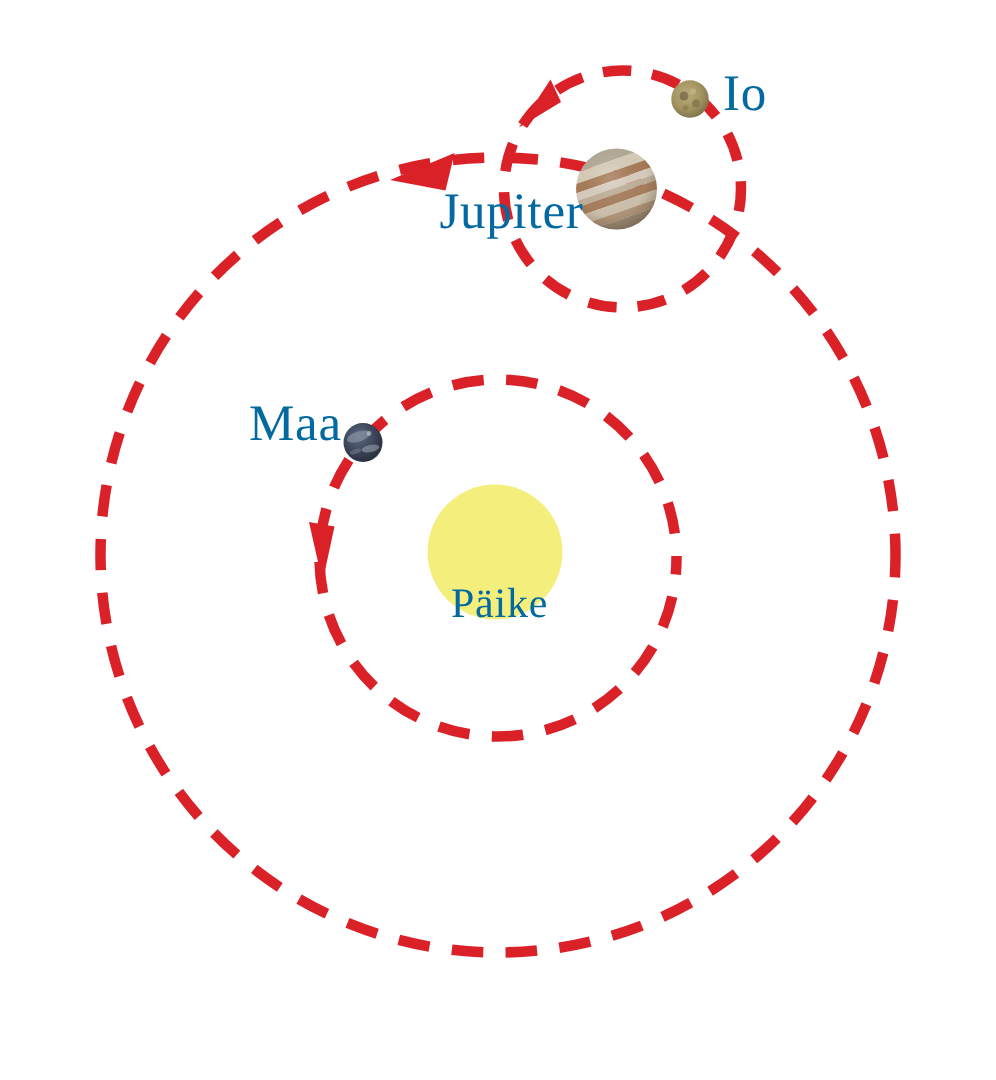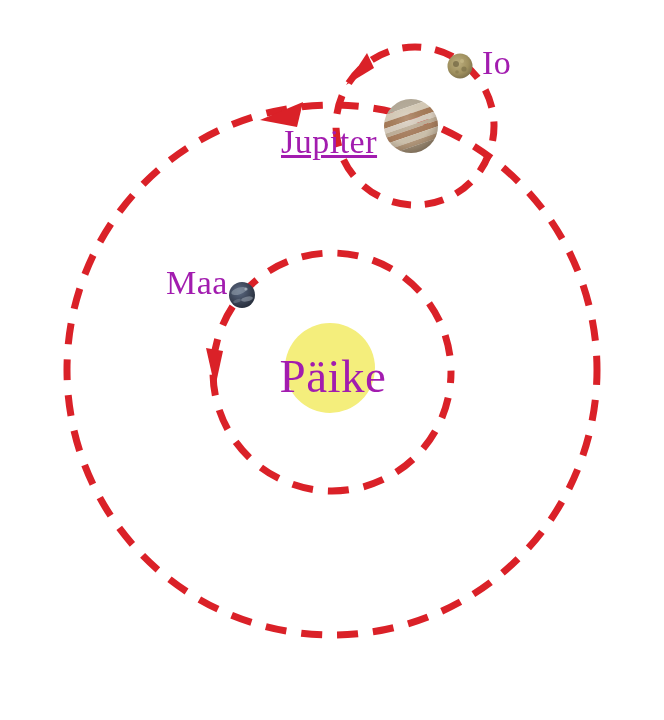--- a/index.html
+++ b/index.html
@@ -12,27 +12,28 @@
   .stage {
     position: relative;
     width: 664px; height: 720px;
     background: #ffffff;
   }
   .stage svg { position: absolute; left: 0; top: 0; }
   .label {
     position: absolute;
     font-size: 34px;
     line-height: 1;
-    color: #a21caf;
+    color: #0369a1;
     white-space: nowrap;
     letter-spacing: 0.5px;
   }
   .label-sun {
     transform: translateX(-50%);
-    font-size: 47px;
+    font-size: 28px;
+    margin-top: 36px;
   }
 </style>
 </head>
 <body>
 
 <div class="stage">
 
   <svg width="664" height="720" viewBox="0 0 664 720">
     <defs>
       <clipPath id="clip-jupiter">
@@ -111,17 +112,17 @@
         <circle cx="2" cy="-5" r="2" fill="#c3b684" opacity="0.8"></circle>
         <circle cx="-3" cy="6" r="1.8" fill="#8b7d50" opacity="0.8"></circle>
       </g>
     </g>
   </svg>
 
   <div class="label label-sun" style="left:333px; top:353px;">Päike</div>
 
   <div class="label" style="left:166px; top:266px;">Maa</div>
 
-  <div class="label" style="left:281px; top:125px;text-decoration:underline;">Jupiter</div>
+  <div class="label" style="left:293px; top:125px;">Jupiter</div>
 
   <div class="label" style="left:482px; top:46px;">Io</div>
 
 </div>
 
 </body></html>

